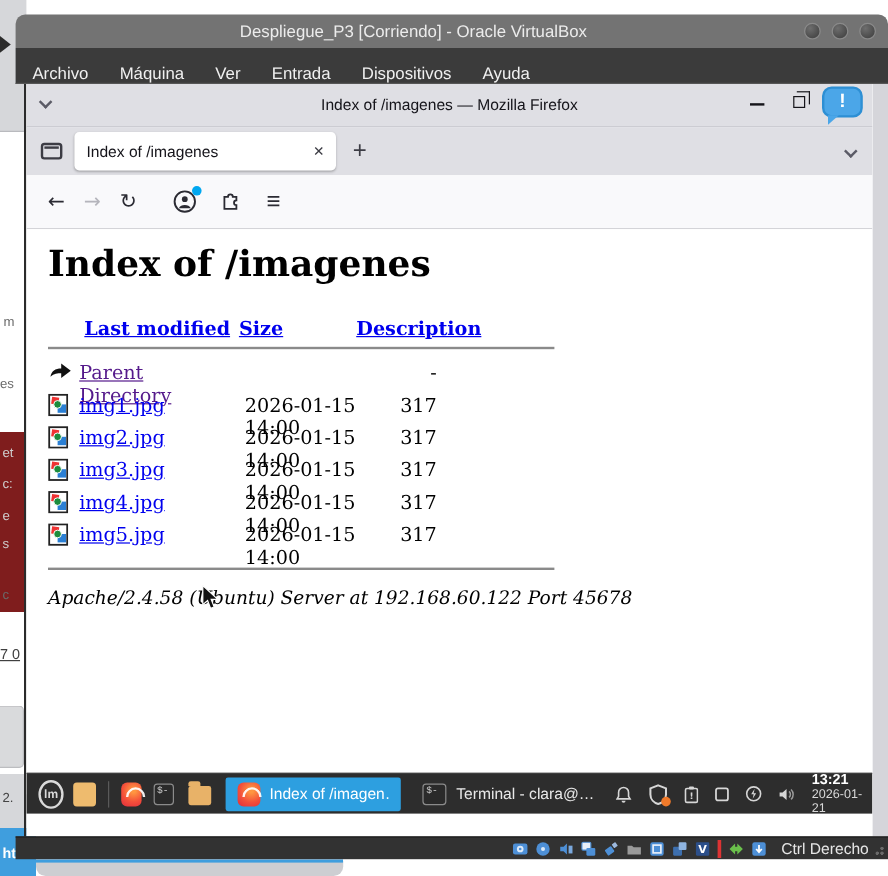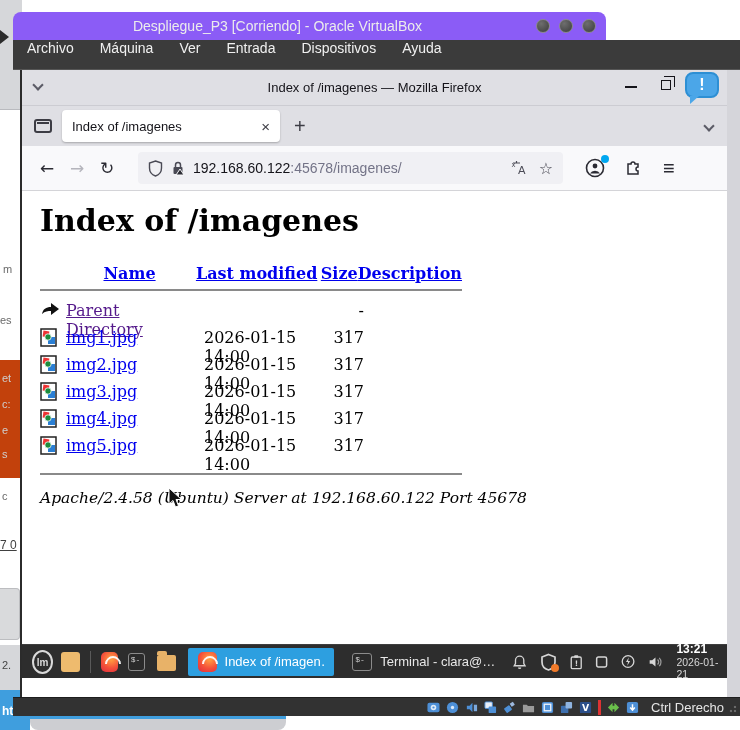--- a/index.html
+++ b/index.html
@@ -5,33 +5,33 @@
   * { margin:0; padding:0; box-sizing:border-box; }
   html,body { width:740px; height:730px; overflow:hidden; }
   body { font-family:"Liberation Sans", sans-serif; background:#ffffff; position:relative; }
 
   
   .host-sliver { position:absolute; left:0; top:0; width:22px; height:730px; background:#ffffff; }
   .host-top { position:absolute; left:0; top:0; width:22px; height:110px; background:#d6d7da; border-bottom:1px solid #b9babe; }
   .host-arrow { position:absolute; left:0; top:30px; width:0; height:0; border-top:7px solid transparent; border-bottom:7px solid transparent; border-left:9px solid #2b2b2b; }
   .hfrag { position:absolute; color:#6a6a6a; font-size:11px; }
   .hfrag.dark { color:#cfcfcf; }
-  .host-darkpatch { position:absolute; left:0; top:360px; width:20px; height:118px; background:#c2410c;text-align:right; }
+  .host-darkpatch { position:absolute; left:0; top:360px; width:20px; height:150px; background:#7f1d1d;text-align:right; }
   .host-link { position:absolute; left:0; top:538px; color:#404040; font-size:12px; text-decoration:underline; }
   .host-graybox { position:absolute; left:0; top:588px; width:20px; height:52px; background:#d9dadc; border:1px solid #bcbdc0; border-left:none; border-radius:0 4px 4px 0; }
   .host-bottom-left { position:absolute; left:0; top:645px; width:21px; height:45px; background:#d6d7da; color:#444; font-size:11px; padding:14px 2px 0 2px; }
   .host-blue { position:absolute; left:0; top:690px; width:30px; height:40px; background:#3f9ede; color:#fff; font-size:12px; font-weight:bold; padding-top:14px; padding-left:2px; }
   .host-bottom-strip { position:absolute; left:30px; top:716px; width:256px; height:14px; background:#cdced2; border-top:3px solid #3f9ede; border-radius:0 0 8px 8px; }
 
   
-  .vbox-titlebar { position:absolute; left:13px; top:12px; width:593px; height:28px; background:#8b5cf6; border-radius:8px 8px 0 0; display:flex; align-items:center; }
+  .vbox-titlebar { position:absolute; left:13px; top:12px; width:727px; height:28px; background:#737373; border-radius:8px 8px 0 0; display:flex; align-items:center; }
   .vbox-title { position:absolute; left:0; right:64px; text-align:center; color:#ececec; font-size:14px; }
   .vbox-btns { position:absolute; right:10px; top:7px; display:flex; gap:9px; }
   .vbox-circle { width:14px; height:14px; border-radius:50%; background:radial-gradient(circle at 35% 30%, #6e6e6e, #4a4a4a 70%); border:1px solid #8a8a8a; }
-  .vbox-menubar { position:absolute; left:13px; top:40px; width:727px; height:30px; background:#3b3b3b; display:flex; align-items:flex-start; gap:26px; padding-left:14px; border-bottom:1px solid #565656; }
+  .vbox-menubar { position:absolute; left:13px; top:40px; width:727px; height:30px; background:#3b3b3b; display:flex; align-items:flex-end; gap:26px; padding-left:14px; border-bottom:1px solid #565656; }
   .vbox-menu-item { color:#f0f0f0; font-size:14px; }
 
   
   .vm-right-gutter { position:absolute; left:727px; top:70px; width:13px; height:627px; background:#d5d5da; }
   .vm-left-edge { position:absolute; left:20px; top:70px; width:2px; height:627px; background:#2b2b2b; }
 
   
   .vm-screen { position:absolute; left:22px; top:70px; width:705px; height:627px; background:#ffffff; overflow:hidden; }
 
   
@@ -179,37 +179,20 @@
       <span class="ff-tab-close">×</span>
     </div>
     <span class="ff-newtab">+</span>
     <span class="chev ff-tab-overflow"></span>
   </div>
 
   <div class="ff-toolbar">
     <span class="nav-glyph">←</span>
     <span class="nav-glyph dim">→</span>
     <span class="nav-glyph">↻</span>
-    <div class="urlbar">
-      <svg width="15" height="17" viewBox="0 0 15 17">
-          <path d="M7.5 1 L13.5 3 V8 C13.5 12 10.5 15 7.5 16 C4.5 15 1.5 12 1.5 8 V3 Z" fill="none" stroke="#4a4a55" stroke-width="1.4"></path>
-        </svg>
-      <svg width="14" height="16" viewBox="0 0 14 16" style="margin-left:8px">
-          <rect x="2.5" y="7" width="9" height="7" rx="1" fill="#4a4a55"></rect>
-          <path d="M4.5 7 V5 a2.5 2.5 0 0 1 5 0 V7" fill="none" stroke="#4a4a55" stroke-width="1.5"></path>
-          <path d="M9 9 L13 15 H5 Z" fill="#2b2b33" stroke="#f9f9fb" stroke-width="1"></path>
-        </svg>
-      <span class="url-text"><span>192.168.60.122</span><span class="url-dim">:45678/imagenes/</span></span>
-      <svg width="18" height="16" viewBox="0 0 18 16">
-          <text x="0" y="11" font-size="10" fill="#4a4a55" font-family="DejaVu Sans">ᕁ</text>
-          <text x="7" y="14" font-size="11" fill="#4a4a55" font-family="DejaVu Sans">A</text>
-          <path d="M2 3 h7 M5.5 1 v2" stroke="#4a4a55" stroke-width="1.2" fill="none"></path>
-        </svg>
-      <span style="font-family:'DejaVu Sans',sans-serif;font-size:16px;color:#4a4a55;margin-left:10px">☆</span>
-    </div>
     <div class="right-icons">
       <div class="acct-wrap">
         <svg width="20" height="20" viewBox="0 0 20 20">
             <circle cx="10" cy="10" r="8.5" fill="none" stroke="#2b2b33" stroke-width="1.6"></circle>
             <circle cx="10" cy="8" r="2.4" fill="#2b2b33"></circle>
             <path d="M5 15.5 a5.5 4.5 0 0 1 10 0" fill="#2b2b33"></path>
           </svg>
         <div class="acct-dot"></div>
       </div>
       <svg width="18" height="18" viewBox="0 0 18 18">
@@ -217,21 +200,20 @@
         </svg>
       <span class="hamburger">≡</span>
     </div>
   </div>
 
   <div class="page">
     <h1>Index of /imagenes</h1>
     <div class="listing">
       <div class="lhead">
         <span class="c-ic"></span>
-        <span class="c-name"><a href="#">Name</a></span>
         <span class="c-mod"><a href="#">Last modified</a></span>
         <span class="c-size"><a href="#">Size</a></span>
         <span class="c-desc"><a href="#">Description</a></span>
       </div>
       <hr class="lrule">
       <div class="lrow">
         <span class="fic">
             <svg width="20" height="16" viewBox="0 0 20 16">
               <path d="M9 2 L9 6 C14 6 17 8 18 13 C15 10 12 10 9 10 L9 14 L1 8 Z" fill="#111" transform="scale(-1,1) translate(-20,0)"></path>
             </svg>

